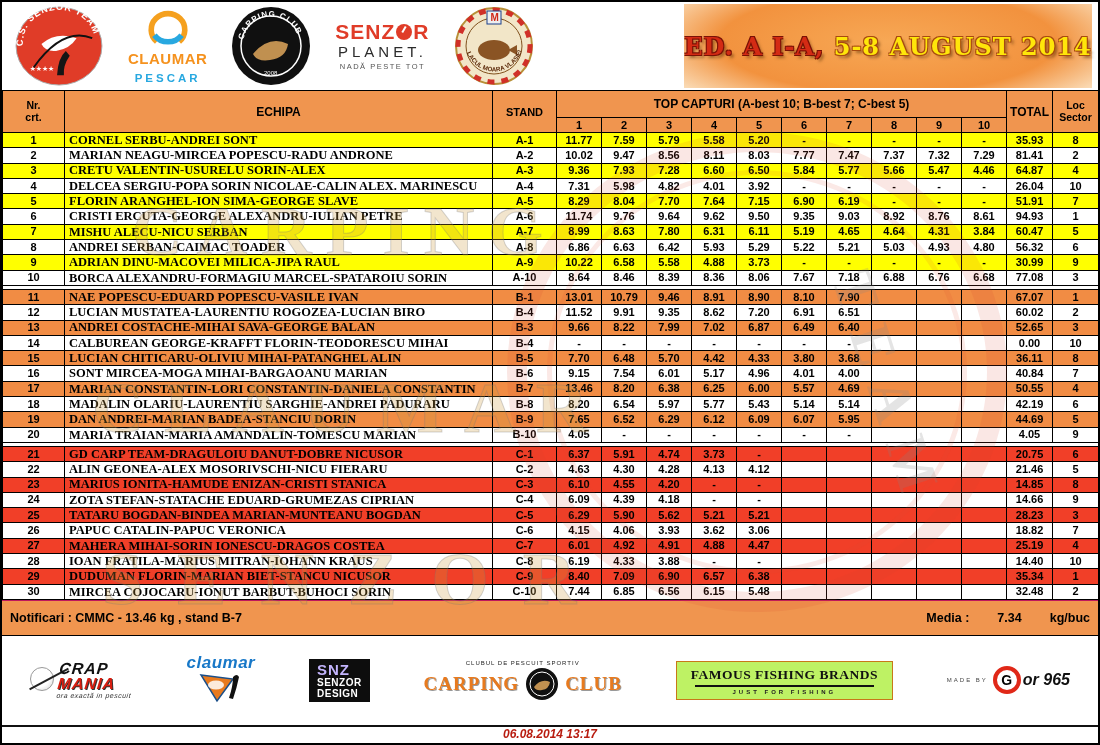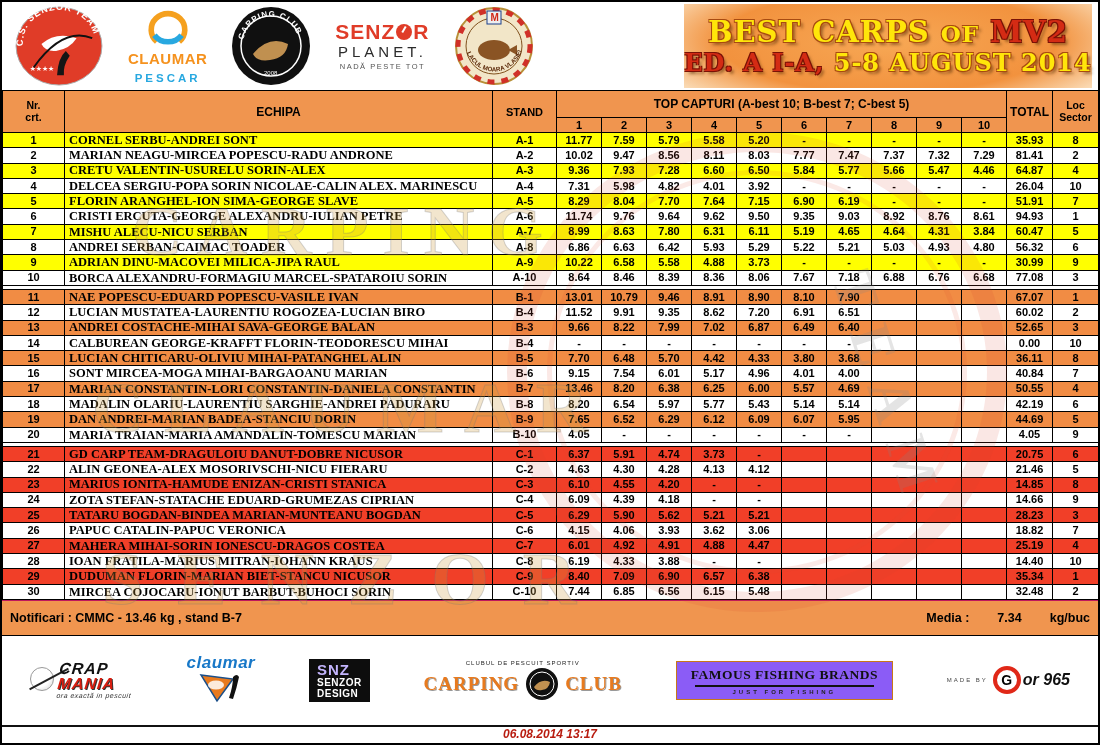--- a/index.html
+++ b/index.html
@@ -62,21 +62,21 @@
   .crap-c3 { font-size:7px; color:#333; margin-top:2px; letter-spacing:.5px; }
   .fm-clau { text-align:center; }
   .clau-word { color:#1878c8; font-weight:900; font-style:italic; font-size:17px; letter-spacing:.5px; }
   .fm-snz { background:#0d0d0d; padding:3px 8px; line-height:1; text-align:left; }
   .snz1 { color:#c4b5fd; font-weight:900; font-size:15px; letter-spacing:1px; }
   .snz2,.snz3 { color:#fff; font-weight:900; font-size:10px; letter-spacing:.5px; margin-top:1px; }
   .fm-carp { text-align:center; }
   .carp-top { font-size:6px; color:#222; letter-spacing:1px; margin-bottom:1px; }
   .carp-row { display:flex; align-items:center; gap:6px; }
   .carp-w { color:#e87a1e; font-weight:900; font-size:19px; font-family:"Liberation Serif", serif; text-shadow:1px 1px 0 rgba(0,0,0,.4); letter-spacing:1px; }
-  .fm-famous { background:#8b5cf6; border:1px solid #c87818; padding:5px 14px 4px; text-align:center; }
+  .fm-famous { background:#bef264; border:1px solid #c87818; padding:5px 14px 4px; text-align:center; }
   .ff1 { font-family:"Liberation Serif", serif; font-weight:bold; font-size:13.5px; color:#111; letter-spacing:.5px; }
   .ffline { height:1.5px; background:#111; margin:2px 4px; }
   .ff2 { font-size:6px; letter-spacing:3px; color:#222; font-weight:bold; }
   .fm-gor { display:flex; align-items:center; gap:2px; }
   .gor-pre { font-size:6px; letter-spacing:2px; color:#444; margin-right:3px; }
   .gor-ring { width:28px; height:28px; border-radius:50%; border:4px solid #e02818; background:#fff; color:#000; font-weight:900; font-size:14px; display:flex; align-items:center; justify-content:center; }
   .gor-rest { font-weight:900; font-style:italic; font-size:16px; color:#111; }
   
   .datebar { height:16px; line-height:15px; text-align:center; color:#b81c10; font-weight:bold; font-style:italic; font-size:12px; background:#fff; flex:0 0 auto; }
   
@@ -138,25 +138,20 @@
       <text x="36.5" y="15" font-size="10" fill="#d02818" font-weight="bold">M</text>
       <ellipse cx="40" cy="44" rx="16" ry="10" fill="#8a5424"></ellipse>
       <path d="M54 44 l9 -5 v10 z" fill="#8a5424"></path>
       <path id="arcMV" d="M 12 44 A 29 29 0 0 0 68 44" fill="none"></path>
       <text font-size="6.2" font-weight="bold" fill="#5a2808">
         <textPath href="#arcMV" startOffset="4%">LACUL MOARA VLASIEI 2</textPath>
       </text>
     </svg>
 
     <div class="title-area">
-      <div class="t-line1">
-        <span class="t-yellow">BEST CARPS</span>
-        <span class="t-yellow t-of">OF</span>
-        <span class="t-red">MV2</span>
-      </div>
       <div class="t-line2">
         <span class="t-red">ED. A I-A,</span>
         <span class="t-yellow">5-8 AUGUST 2014</span>
       </div>
     </div>
   </div>
 
   <table>
     <colgroup>
       <col style="width:62px">

